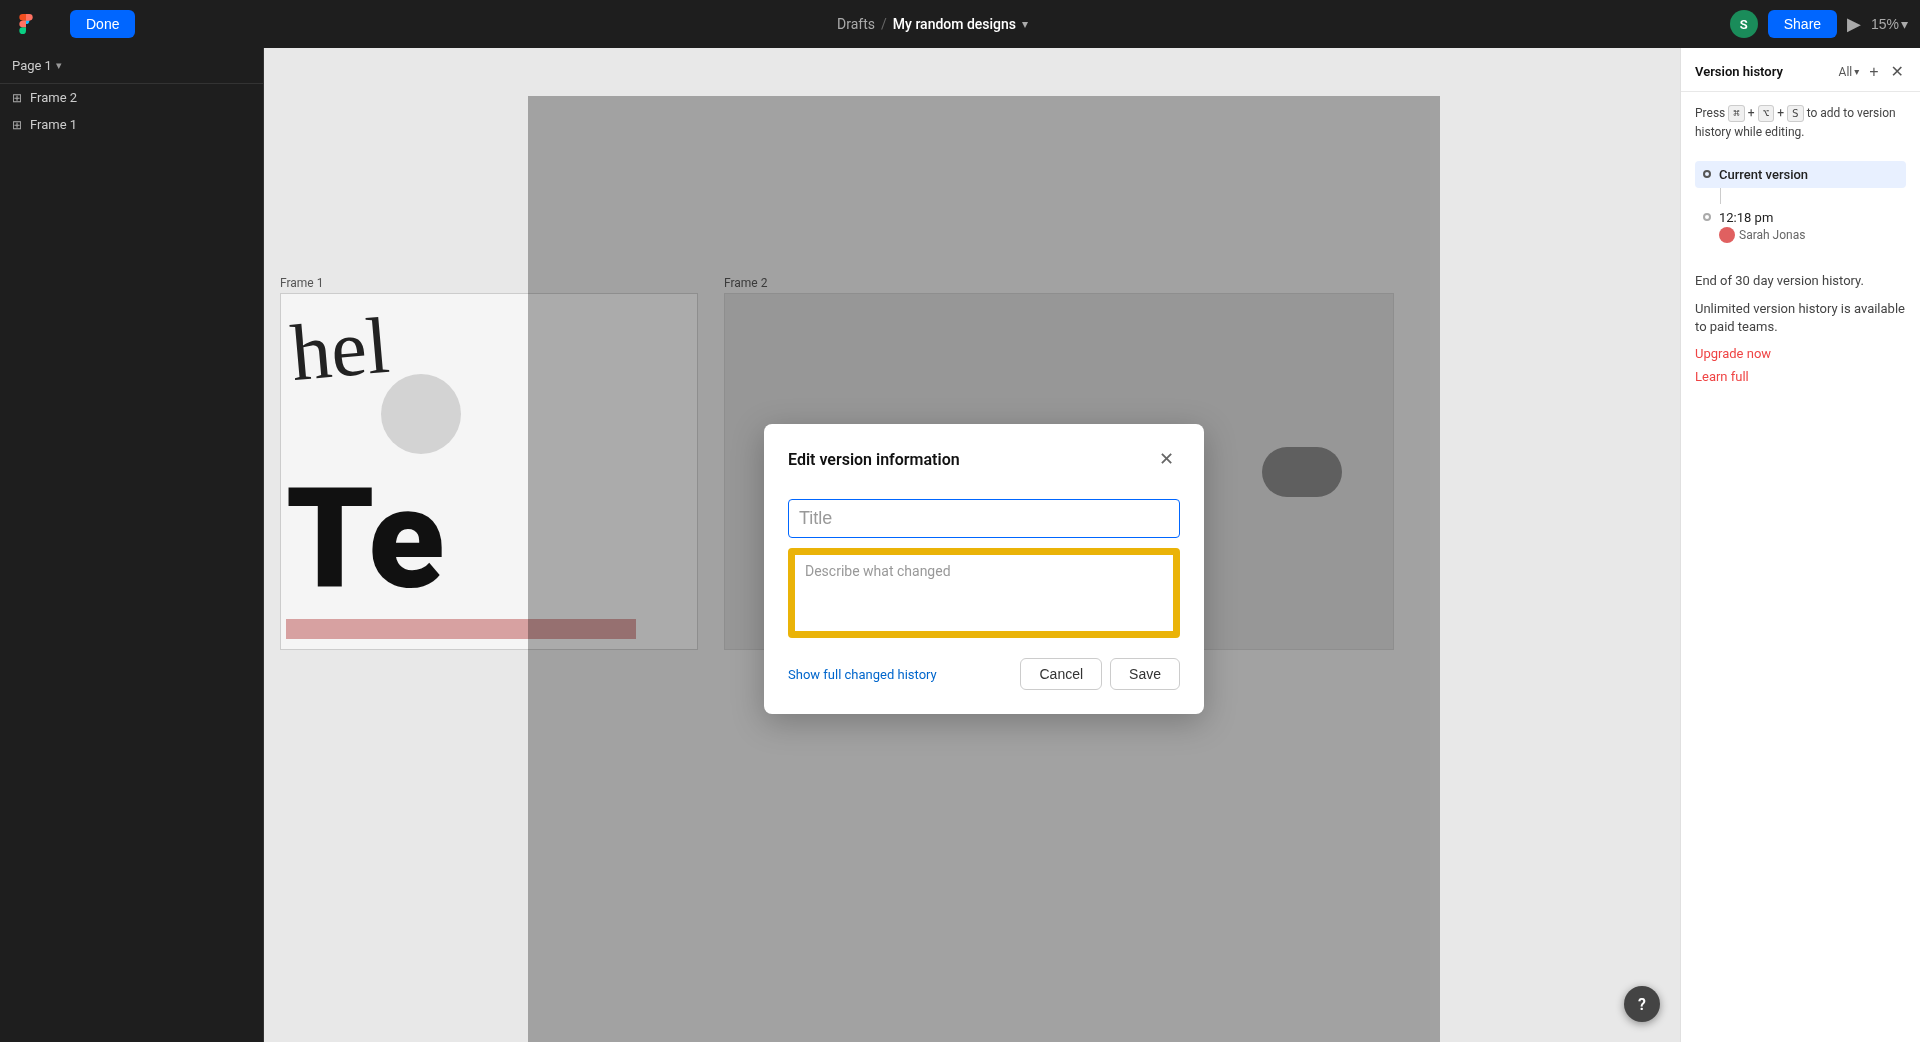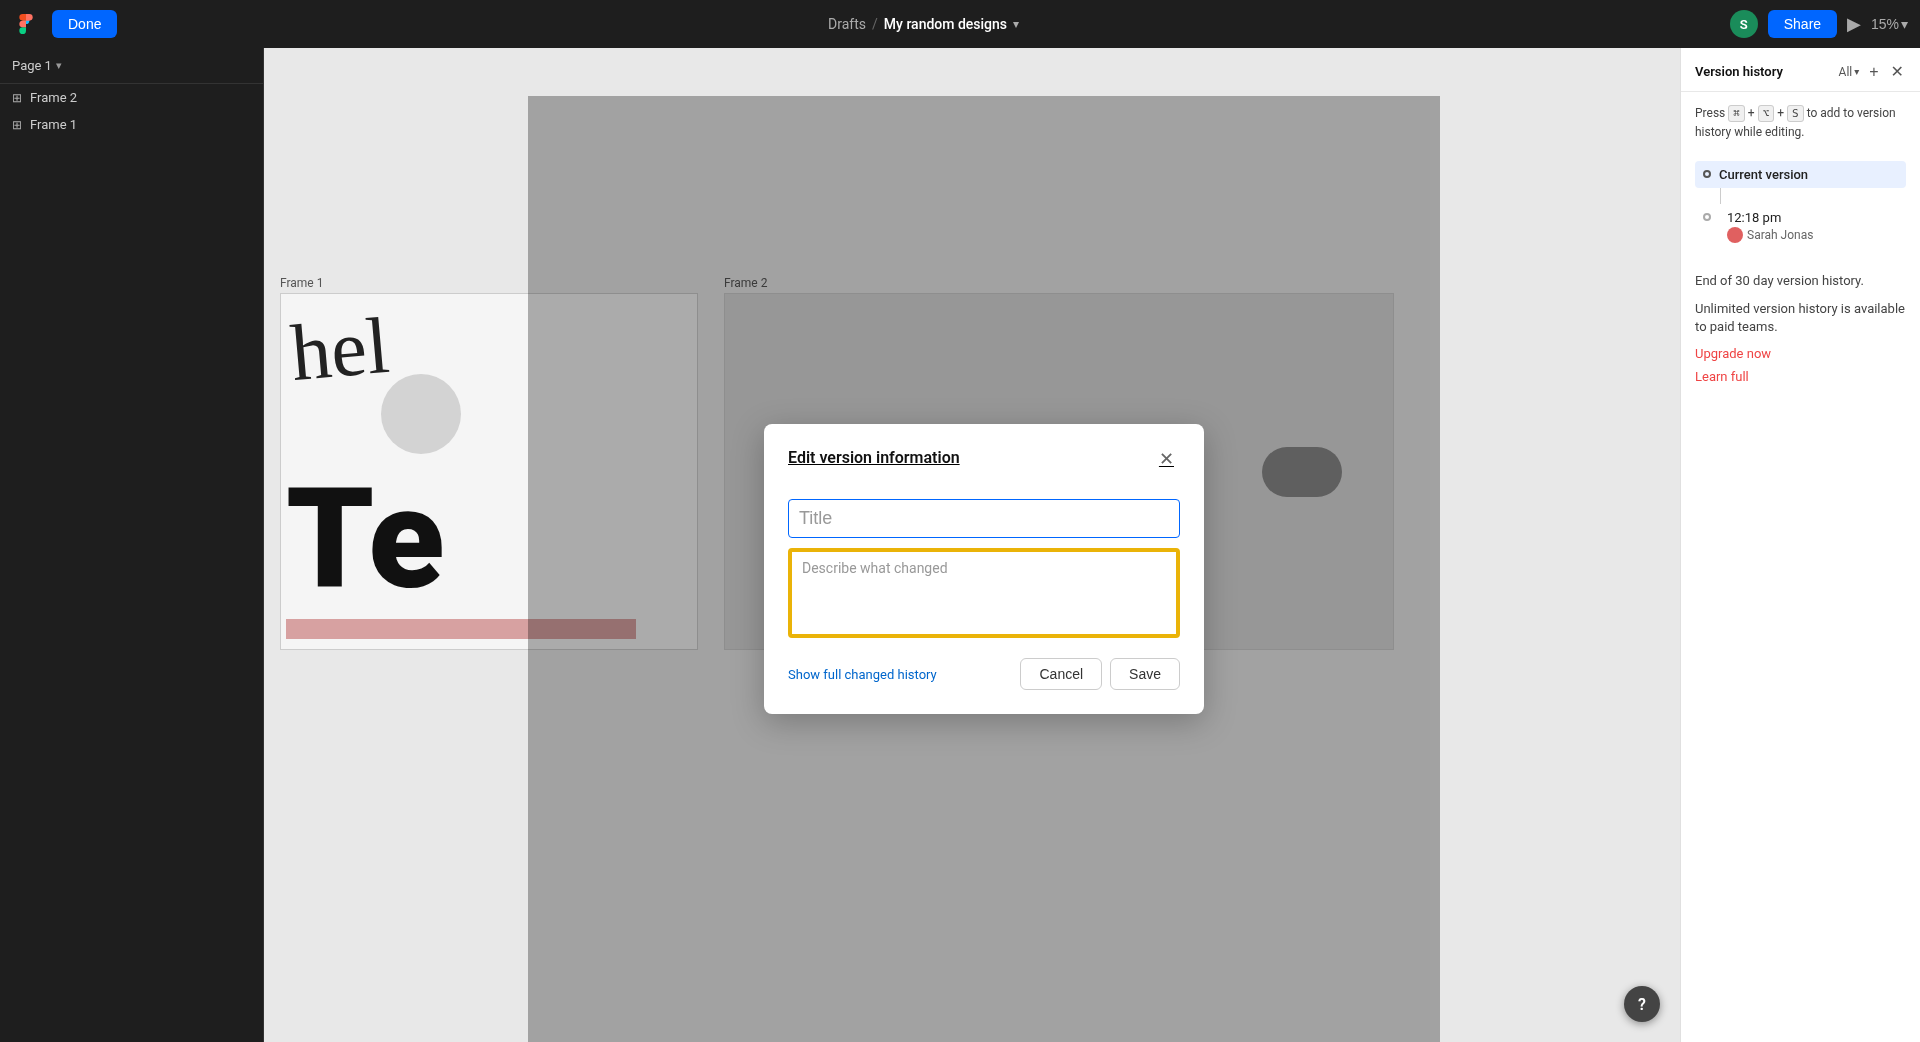--- a/index.html
+++ b/index.html
@@ -32,21 +32,21 @@
     .topbar-logo svg { width: 20px; height: 20px; }
     .topbar-done-btn {
       background: #0066ff;
       color: #fff;
       border: none;
       border-radius: 6px;
       padding: 6px 16px;
       font-size: 14px;
       font-weight: 500;
       cursor: pointer;
-      margin-left: 4px;
+      margin-left: 22px;
     }
     .topbar-center {
       flex: 1;
       display: flex;
       align-items: center;
       justify-content: center;
       gap: 6px;
       color: #aaa;
       font-size: 14px;
     }
@@ -318,21 +318,21 @@
     }
     .version-timeline-line {
       width: 1px;
       height: 16px;
       background: #ccc;
       margin-left: 25px;
     }
     .version-item {
       display: flex;
       align-items: flex-start;
-      gap: 16px;
+      gap: 8px;
       padding: 6px 8px;
       cursor: pointer;
     }
     .version-item-dot {
       width: 8px; height: 8px;
       border-radius: 50%;
       border: 2px solid #aaa;
       flex-shrink: 0;
       margin-top: 3px;
     }
@@ -398,23 +398,23 @@
     .modal-dialog {
       background: #fff;
       border-radius: 8px;
       width: 440px;
       box-shadow: 0 8px 32px rgba(0,0,0,0.25);
       padding: 24px;
       position: relative;
     }
     .modal-header {
       display: flex;
+      align-items: center;
       justify-content: space-between;
       margin-bottom: 29px;
-      text-decoration: underline;
     }
     .modal-title {
       font-size: 16px;
       font-weight: 600;
       color: #111;
     }
     .modal-close-btn {
       background: none;
       border: none;
       cursor: pointer;
@@ -429,21 +429,21 @@
       border-radius: 4px;
       padding: 8px 10px;
       font-size: 18px;
       color: #333;
       outline: none;
       margin-bottom: 10px;
     }
     .modal-title-input::placeholder { color: #999; }
     .modal-desc-textarea {
       width: 100%;
-      border: 4px solid #eab308;
+      border: 7px solid #eab308;
       border-radius: 4px;
       padding: 8px 10px;
       font-size: 14px;
       color: #333;
       resize: none;
       height: 90px;
       outline: none;
       font-family: inherit;
     }
     .modal-desc-textarea::placeholder { color: #999; }

